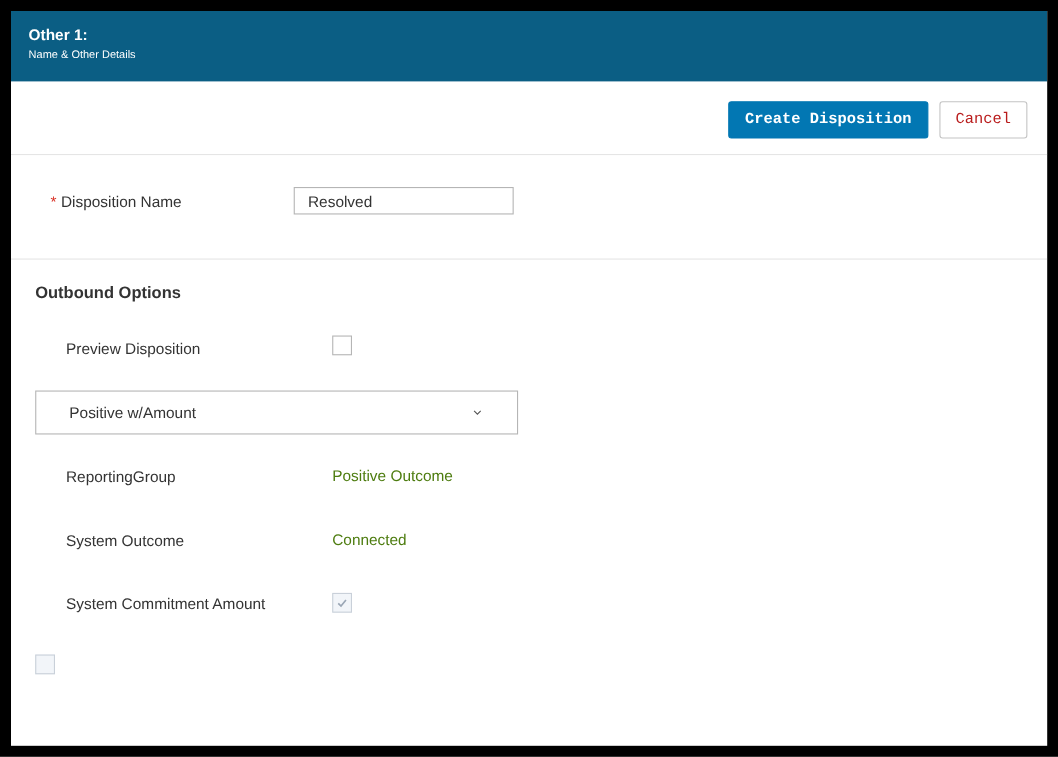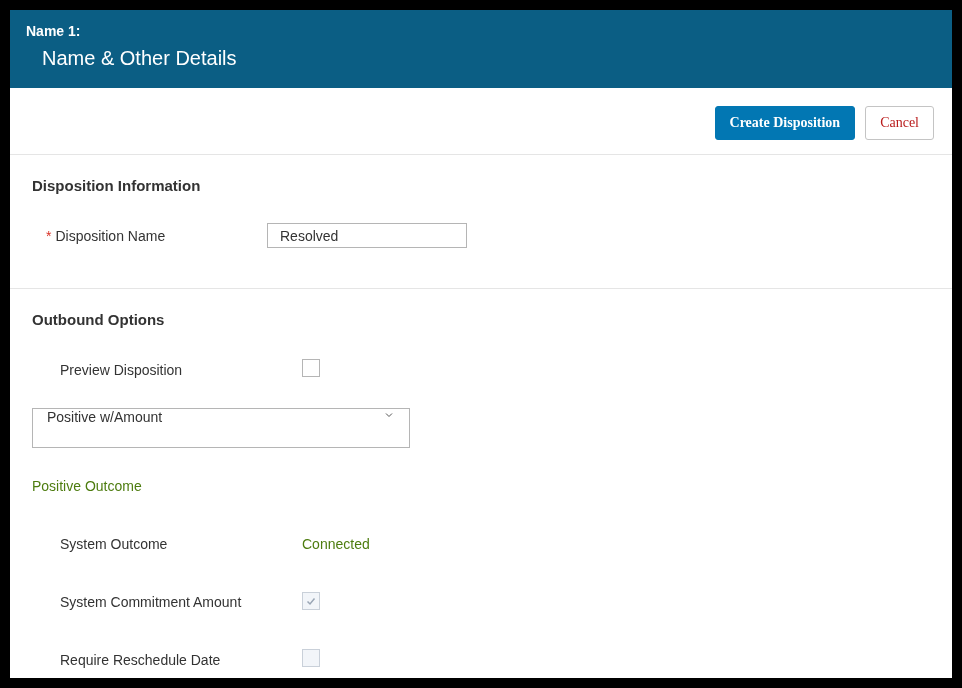--- a/index.html
+++ b/index.html
@@ -24,38 +24,37 @@
       background: #0b5e84;
       color: #fff;
       padding: 12px 16px 16px 16px;
     }
     .header-step {
       font-weight: 700;
       font-size: 14px;
       line-height: 1.4;
     }
     .header-subtitle {
-      font-size: 20px;
+      font-size: 10px;
       line-height: 1.4;
       margin-top: 2px;
-      margin-left: 16px;
     }
     .actions {
       padding: 18px 18px 14px 18px;
       display: flex;
       justify-content: flex-end;
       gap: 10px;
       border-bottom: 1px solid #e5e5e5;
     }
     .btn {
       font-size: 14px;
       padding: 8px 14px;
       border-radius: 3px;
       cursor: pointer;
-      font-family: Liberation Serif, serif;
+      font-family: Liberation Mono, monospace;
     }
     .btn-primary {
       background: #0277b3;
       color: #fff;
       border: 1px solid #0277b3;
       font-weight: 600;
     }
     .btn-secondary {
       background: #fff;
       color: #b91c1c;
@@ -102,26 +101,26 @@
       width: 200px;
       height: 25px;
       border: 1px solid #b5b5b5;
       padding: 0 12px;
       font-size: 14px;
       font-family: inherit;
       color: #333;
     }
     .select-wrap {
       position: relative;
-      width: 378px;
+      width: 439px;
       height: 40px;
       border: 1px solid #b5b5b5;
       display: flex;
-      align-items: flex-start;
-      padding: 0 14px;
+      align-items: center;
+      padding: 0 30px;
       cursor: pointer;
       background: #fff;
     }
     .select-value {
       font-size: 14px;
       color: #333;
       flex: 1;
     }
     .chevron {
       width: 12px;
@@ -158,31 +157,30 @@
     .outbound .field-label {
       width: 270px;
     }
   </style>
 </head>
 <body>
 
 <div class="window">
 
   <div class="header">
-    <div class="header-step">Name 1:</div>
+    <div class="header-step">Other 1:</div>
     <div class="header-subtitle">Name &amp; Other Details</div>
   </div>
 
   <div class="actions">
     <button class="btn btn-primary">Create Disposition</button>
     <button class="btn btn-secondary">Cancel</button>
   </div>
 
   <div class="section">
-    <div class="section-title">Disposition Information</div>
 
     <div class="field-row">
       <div class="field-label">
         <span class="req">*</span><span>Disposition Name</span>
       </div>
       <div class="field-control">
         <input type="text" class="text-input" value="Resolved" style="">
       </div>
     </div>
   </div>
@@ -204,20 +202,21 @@
         <div class="select-wrap">
           <span class="select-value">Positive w/Amount</span>
           <svg class="chevron" viewBox="0 0 24 24" fill="none" stroke="currentColor" stroke-width="2">
             <polyline points="6 9 12 15 18 9"></polyline>
           </svg>
         </div>
       </div>
     </div>
 
     <div class="field-row">
+      <div class="field-label indent">ReportingGroup</div>
       <div class="field-control">
         <span class="static-text">Positive Outcome</span>
       </div>
     </div>
 
     <div class="field-row">
       <div class="field-label indent">System Outcome</div>
       <div class="field-control">
         <span class="static-text">Connected</span>
       </div>
@@ -228,21 +227,20 @@
       <div class="field-control">
         <span class="checkbox disabled">
           <svg class="checkmark" viewBox="0 0 24 24" fill="none" stroke="currentColor" stroke-width="3">
             <polyline points="5 13 10 18 19 7"></polyline>
           </svg>
         </span>
       </div>
     </div>
 
     <div class="field-row">
-      <div class="field-label indent">Require Reschedule Date</div>
       <div class="field-control">
         <span class="checkbox disabled"></span>
       </div>
     </div>
 
   </div>
 
 </div>
 
 </body></html>

